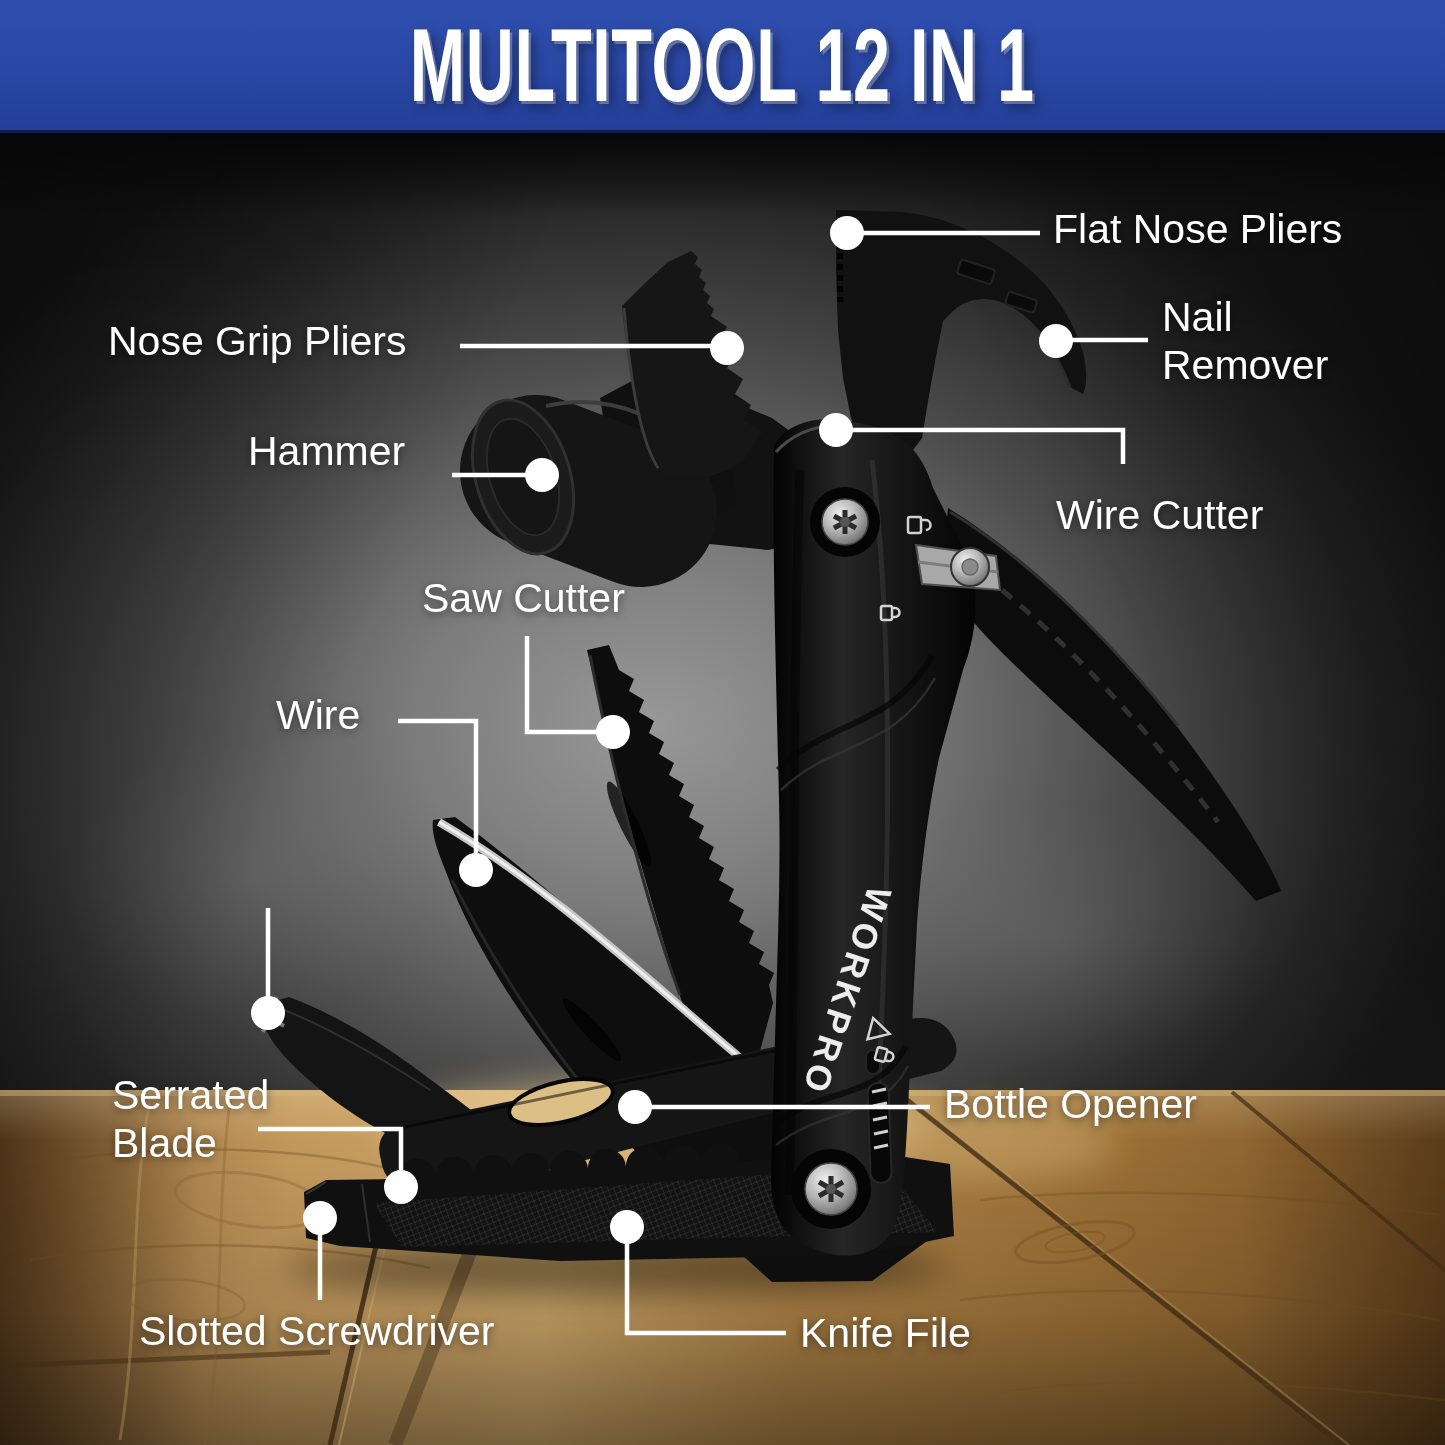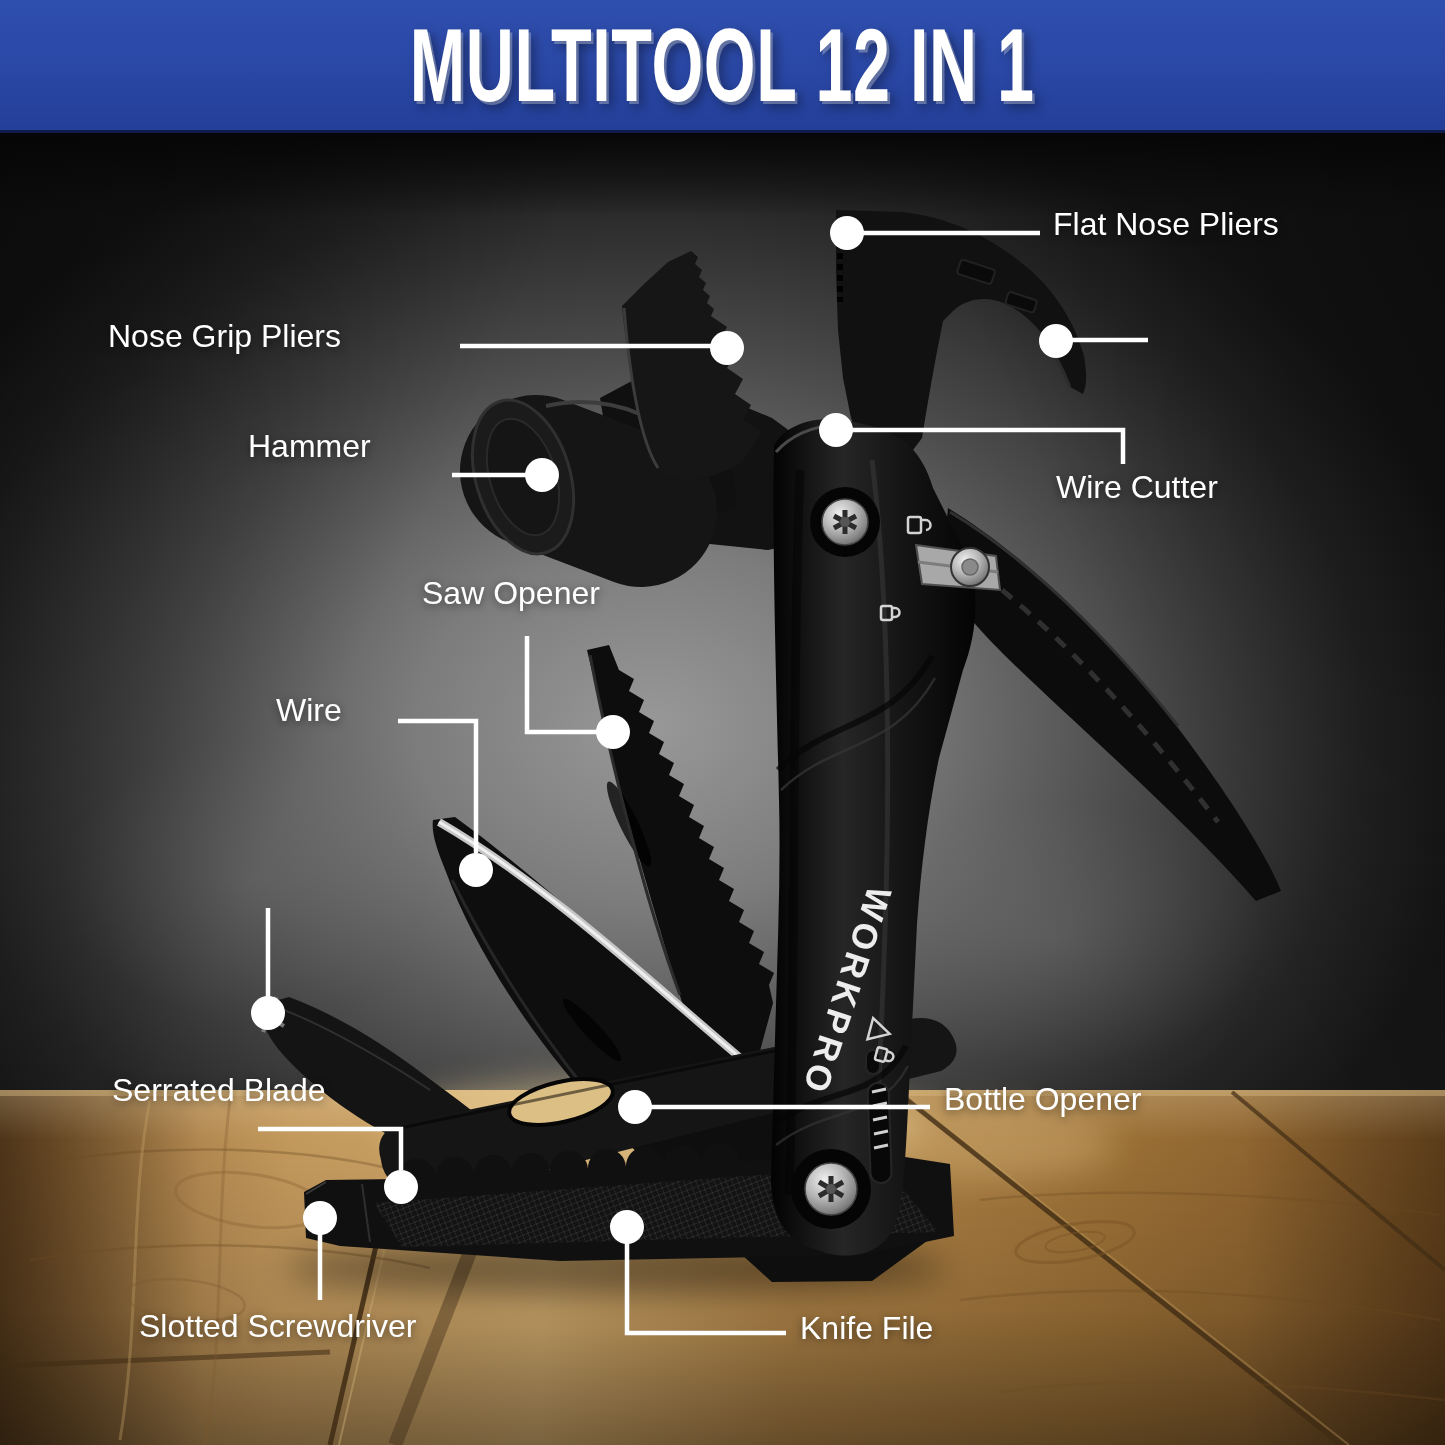--- a/index.html
+++ b/index.html
@@ -29,21 +29,21 @@
   
   .wood{position:absolute;left:0;top:1090px;width:1445px;height:355px;
     background:linear-gradient(94deg,#8d6535 0%,#c2985c 20%,#d0a96c 38%,#b08448 55%,#9b7036 76%,#7c5426 100%);}
   .wood::after{content:"";position:absolute;inset:0;
     background:linear-gradient(to bottom, rgba(255,240,205,.22) 0%, rgba(255,240,205,0) 14%, rgba(0,0,0,.12) 62%, rgba(0,0,0,.42) 100%),
                linear-gradient(to right, rgba(25,12,0,.55) 0%, rgba(25,12,0,0) 14%, rgba(25,12,0,0) 86%, rgba(25,12,0,.35) 100%);}
 
   .art{position:absolute;left:0;top:0;width:1445px;height:1445px;z-index:3;}
 
   
-  .label{position:absolute;color:#fff;font-size:32px;line-height:1.16;z-index:4;
+  .label{position:absolute;color:#fff;font-size:41px;line-height:1.16;z-index:4;
          white-space:nowrap;text-shadow:0 2px 9px rgba(0,0,0,.5);letter-spacing:0;}
   .label.wrap{white-space:normal;}
 </style>
 </head>
 <body>
 
 <div class="stage">
 
   <div class="banner">
     <div class="banner-text">MULTITOOL 12 IN 1</div>
@@ -278,22 +278,23 @@
         </g>
       <g>
           <path d="M627,1242 V1333 H786"></path>
           <circle cx="627" cy="1227" r="17" fill="#fff" stroke="none"></circle>
         </g>
     </g>
   </svg>
 
   <div class="label" style="left:1053px;top:206px">Flat Nose Pliers</div>
   <div class="label" style="left:108px;top:318px">Nose Grip Pliers</div>
+  <div class="label wrap" style="left:1162px;top:294px;width:230px">Nail Remover</div>
   <div class="label" style="left:248px;top:428px">Hammer</div>
-  <div class="label" style="left:1056px;top:469px">Wire Cutter</div>
-  <div class="label" style="left:422px;top:575px">Saw Opener</div>
+  <div class="label" style="left:1056px;top:492px">Wire Cutter</div>
+  <div class="label" style="left:422px;top:575px">Saw Cutter</div>
   <div class="label" style="left:276px;top:692px">Wire</div>
   <div class="label" style="left:944px;top:1081px">Bottle Opener</div>
   <div class="label wrap" style="left:112px;top:1072px;width:260px">Serrated Blade</div>
   <div class="label" style="left:139px;top:1308px">Slotted Screwdriver</div>
   <div class="label" style="left:800px;top:1310px">Knife File</div>
 
 </div>
 
 </body></html>

